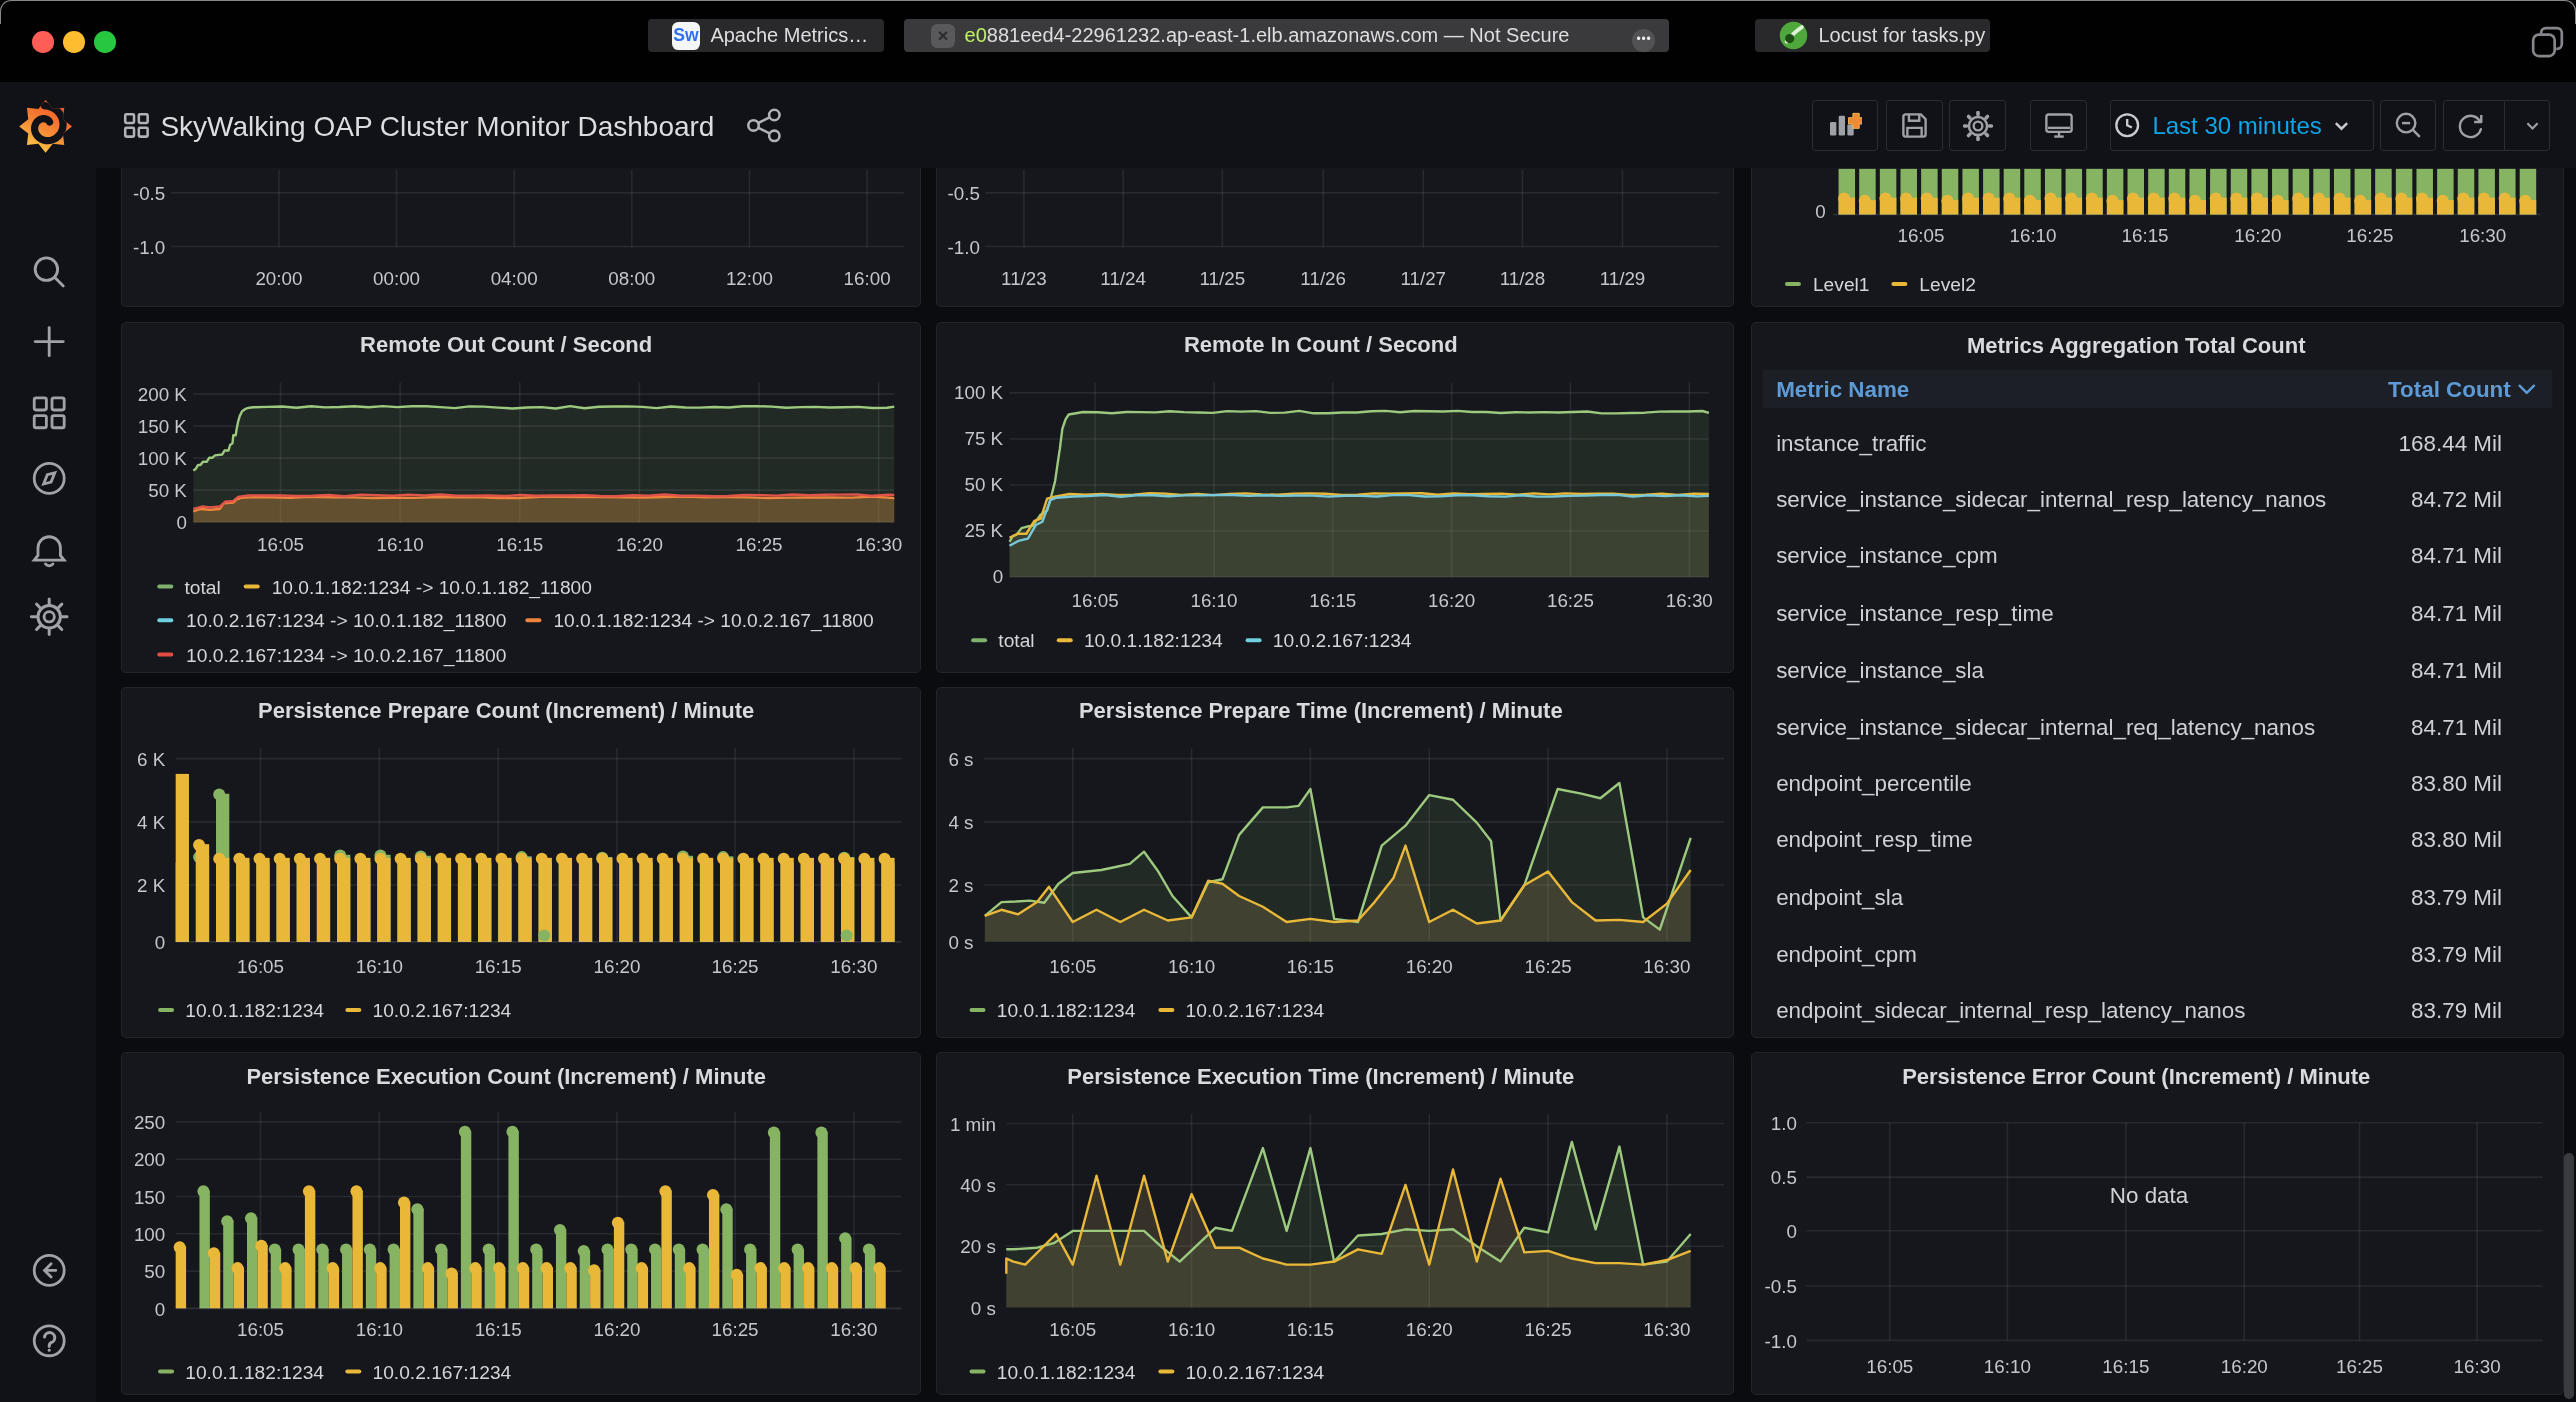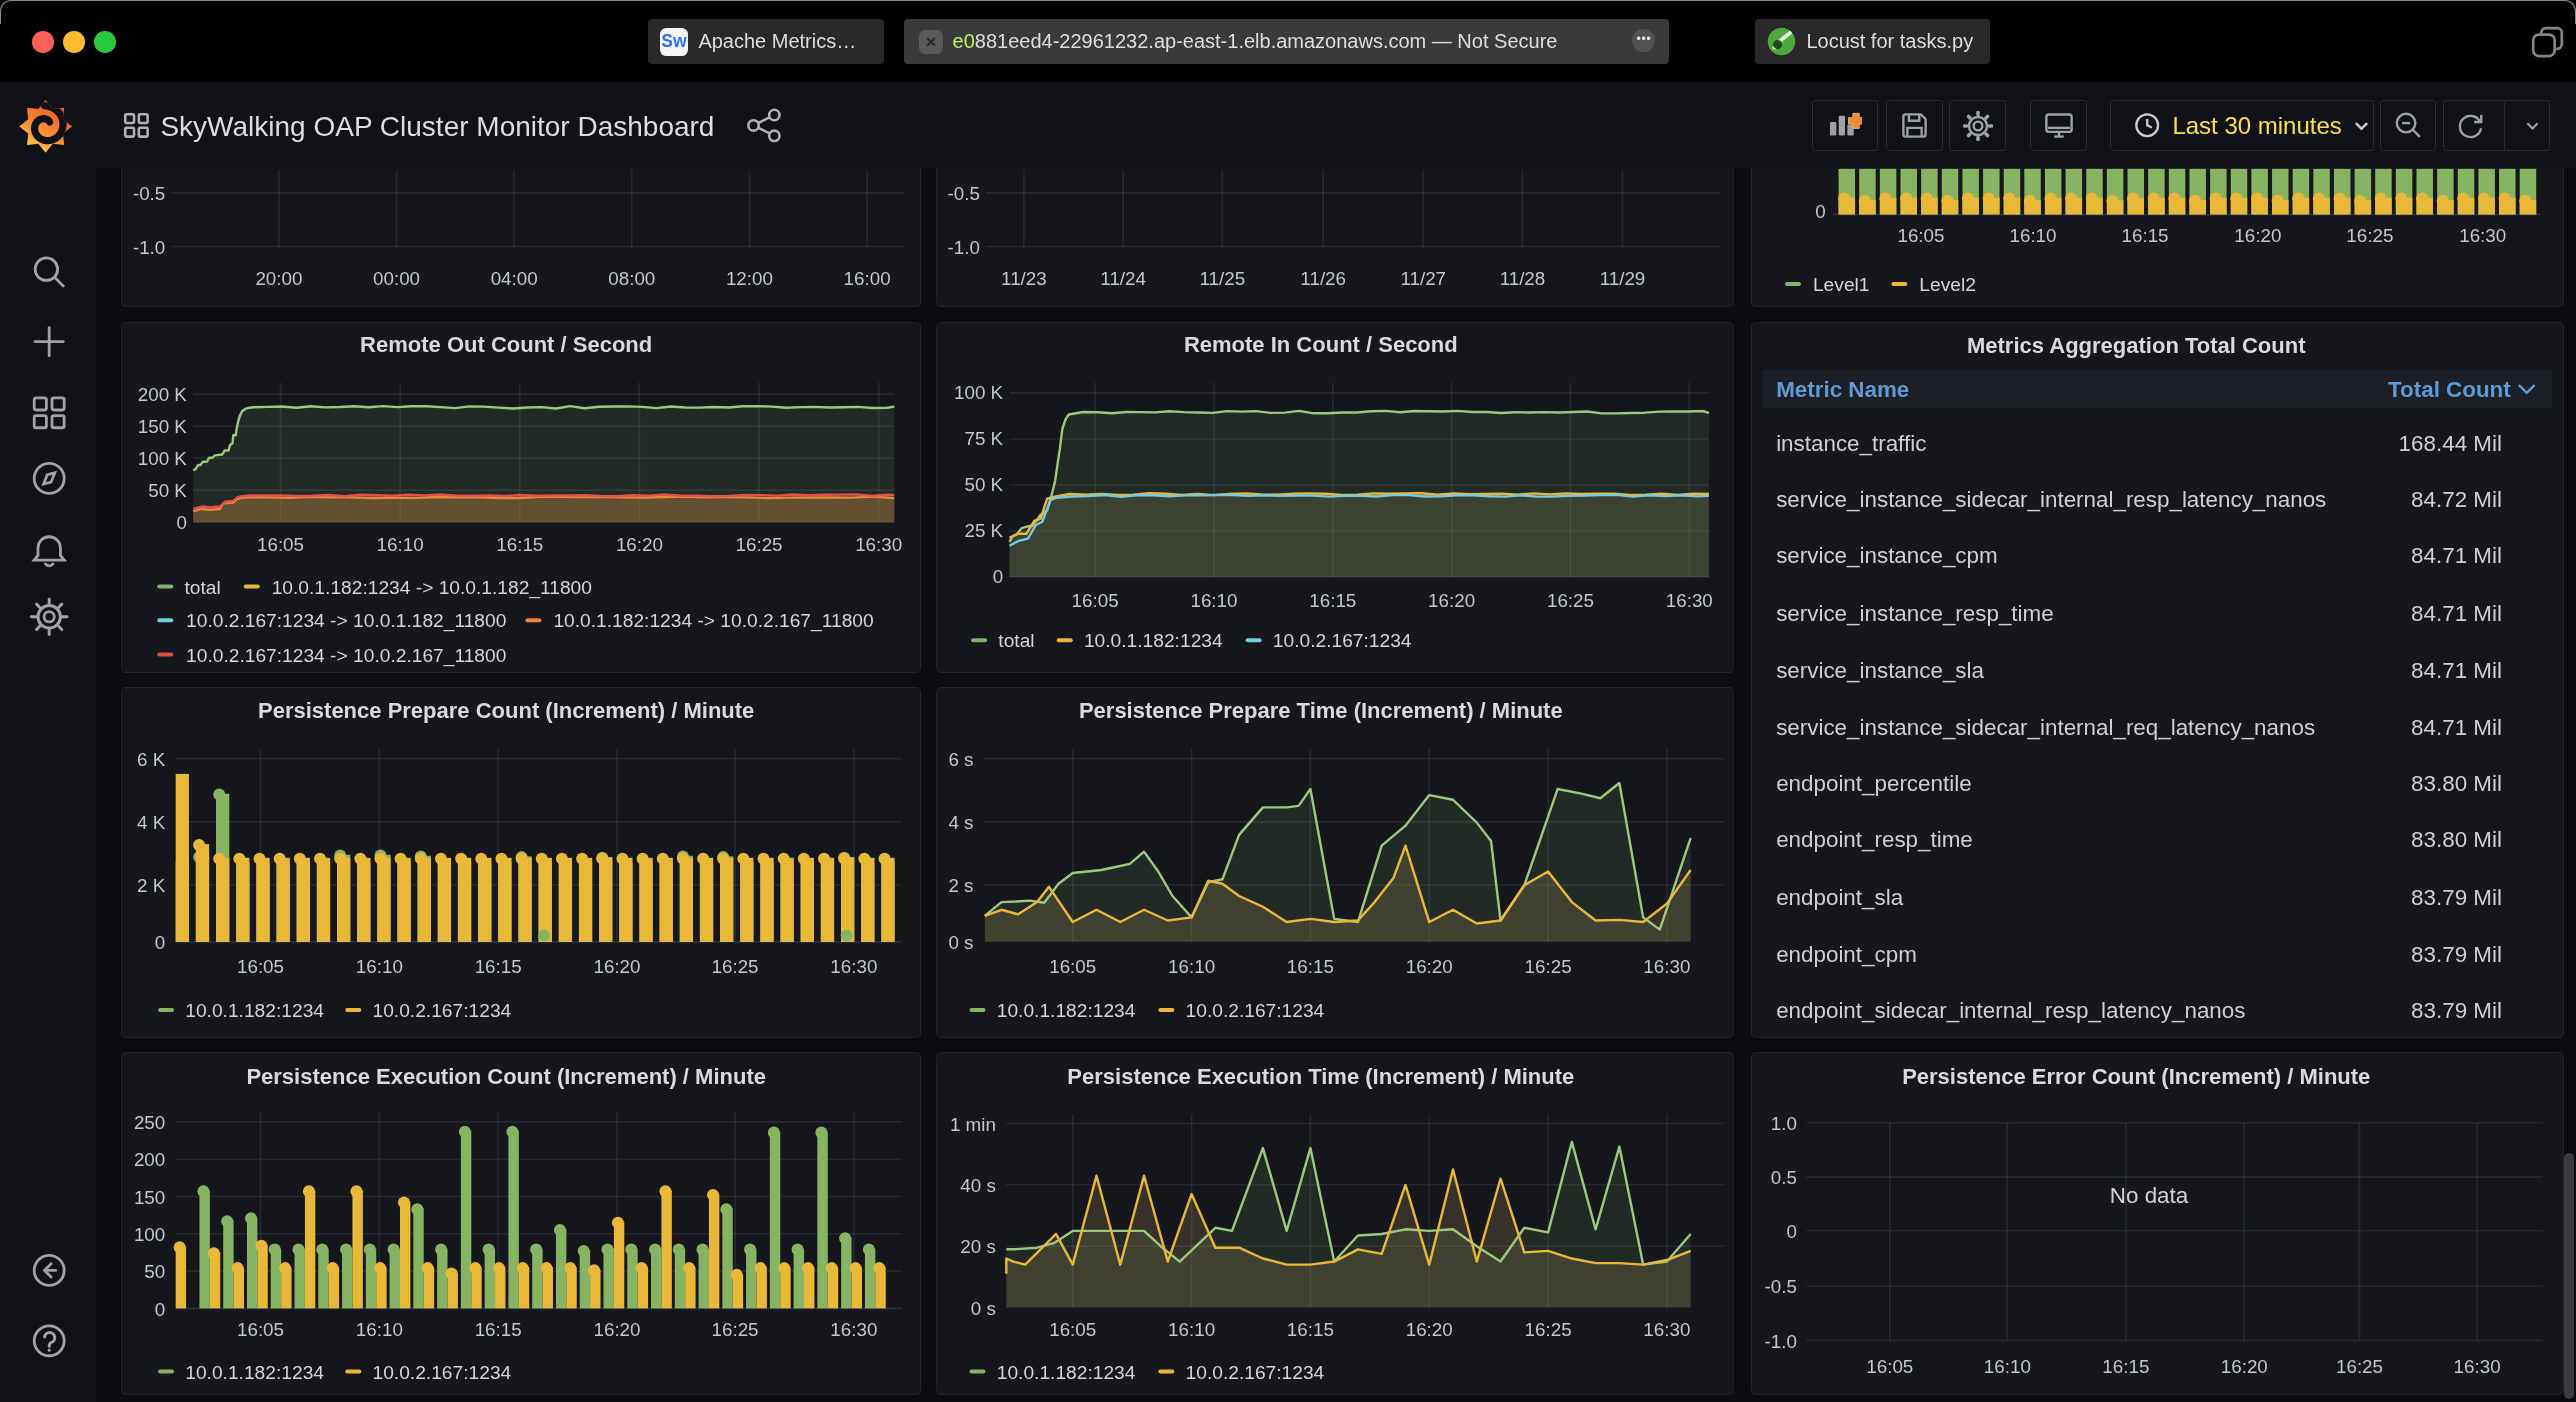--- a/index.html
+++ b/index.html
@@ -1,22 +1,22 @@
 <!DOCTYPE html>
 <html style="font-size:13px"><head>
 <meta charset="utf-8">
 <style>
 * { margin:0; padding:0; box-sizing:border-box; }
 html,body { width:2576px; height:1402px; background:#000; overflow:hidden;
   font-family:"Liberation Sans", sans-serif; }
 .abs { position:absolute; }
 #chrome { position:absolute; top:0; left:0; width:2576px; height:82px; background:#010102; }
 .light { position:absolute; top:31px; width:21.6px; height:21.6px; border-radius:50%; }
-.tab { position:absolute; top:19px; height:45px; border-radius:4px; background:#29292b;
-  display:flex; align-items:center; color:#dededf; font-size:20px; white-space:nowrap; }
+.tab { position:absolute; top:19px; height:33px; border-radius:4px; background:#29292b;
+  display:flex; align-items:center; color:#dededf; font-size:20px; white-space:nowrap;padding-left:12px; }
 #sidebar { position:absolute; left:0; top:82px; width:96px; height:1320px; background:#111217; }
 #header { position:absolute; left:96px; top:82px; width:2480px; height:86px; background:#111217; }
 #canvas { position:absolute; left:96px; top:168px; width:2480px; height:1234px; background:#0b0c0f; }
 .panel { position:absolute; background:#16171d; border:1.6px solid #22242a; border-radius:4.8px; }
 .toolbtn { position:absolute; top:100px; height:51px; border:1.6px solid #2b2d33;
   border-radius:3.2px; background:#111217; display:flex; align-items:center; justify-content:center; white-space:nowrap; }
 svg { display:block; }
 #overlay { position:absolute; left:0; top:0; }
 </style>
 </head>
@@ -186,21 +186,21 @@
   </svg>
 </div>
 <div class="toolbtn" style="left:2030px; width:57px;">
   <svg width="30" height="29" viewBox="0 0 38 36" stroke="#9ea1a8" stroke-width="3" fill="none">
     <rect x="3" y="4" width="32" height="22" rx="3"></rect>
     <line x1="5" y1="21" x2="33" y2="21"></line>
     <line x1="13" y1="32" x2="25" y2="32"></line>
     <line x1="19" y1="26" x2="19" y2="32"></line>
   </svg>
 </div>
-<div class="toolbtn" style="left:2110px; width:264px; color:#fde047; font-size:24px; font-weight:500; justify-content:flex-start; padding-left:23px;">
+<div class="toolbtn" style="left:2110px; width:264px; color:#0ea5e9; font-size:24px; font-weight:500; justify-content:flex-start; padding-left:3px;">
   <svg width="26.4" height="26.4" viewBox="0 0 34 34" stroke="#c9cbd0" stroke-width="3" fill="none" style="margin-right:12px;">
     <circle cx="17" cy="17" r="14"></circle>
       <path d="M17 9 v8 l6 3"></path>
   </svg>
   <span>Last 30 minutes</span>
   <svg width="21" height="21" viewBox="0 0 26 26" stroke="#c9cbd0" stroke-width="3" fill="none" style="margin-left:9.6px;">
     <path d="M6 10 l7 7 7 -7"></path>
   </svg>
 </div>
 <div class="toolbtn" style="left:2380px; width:56px;">

